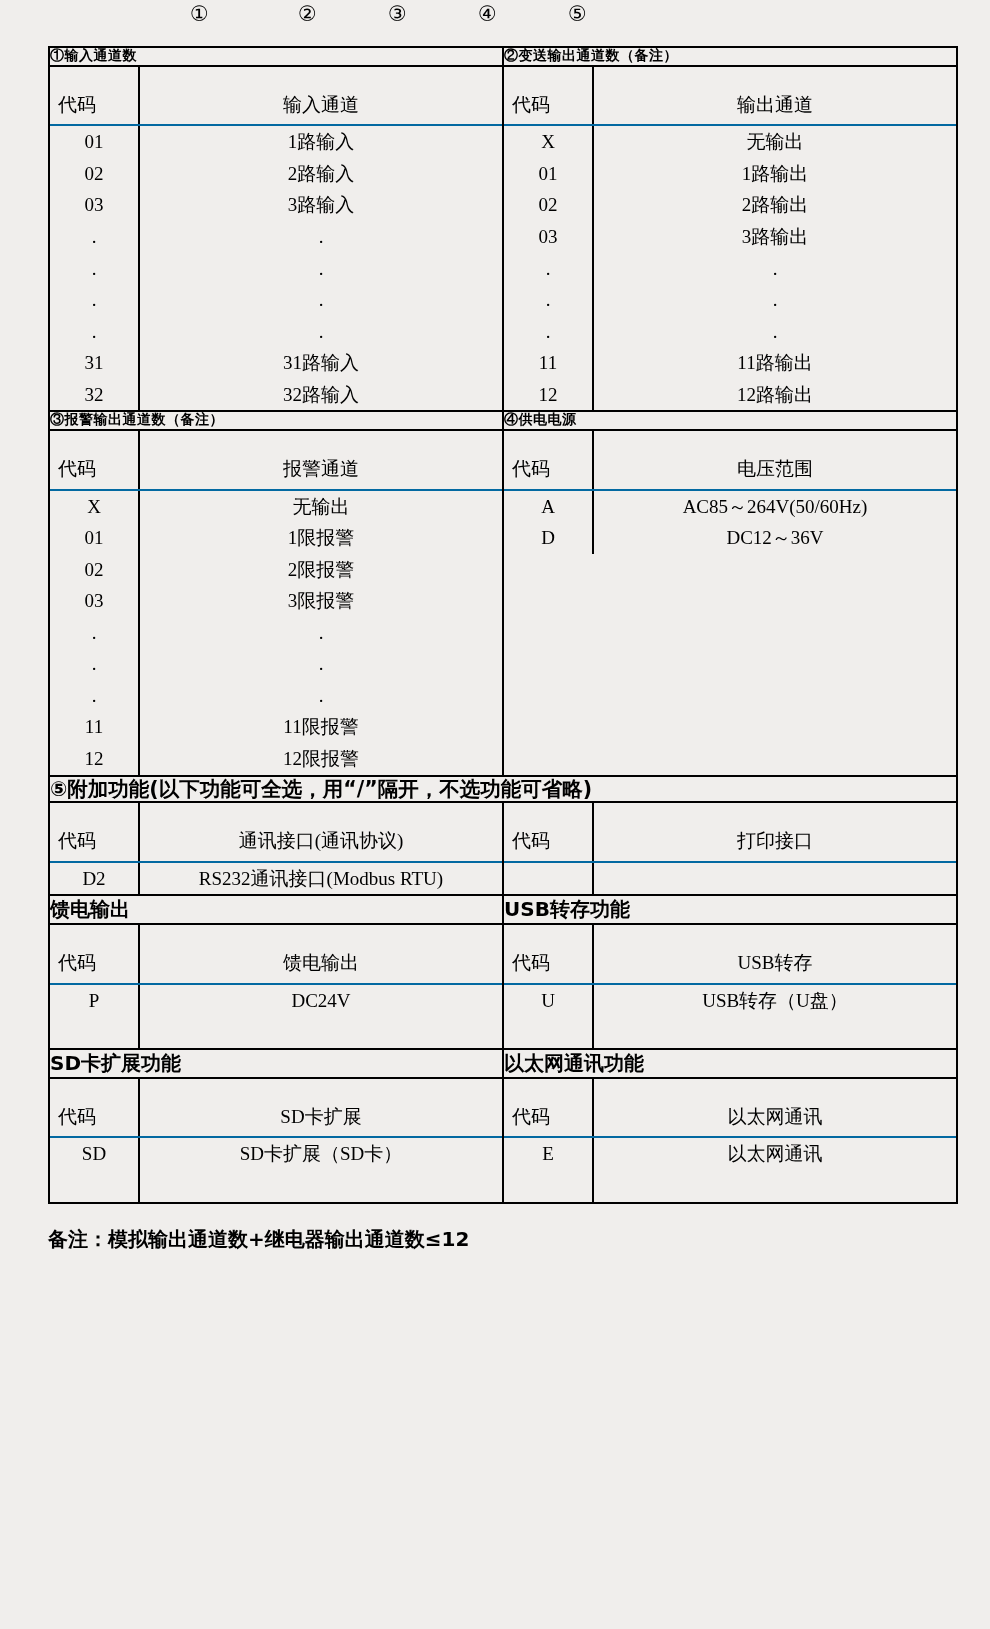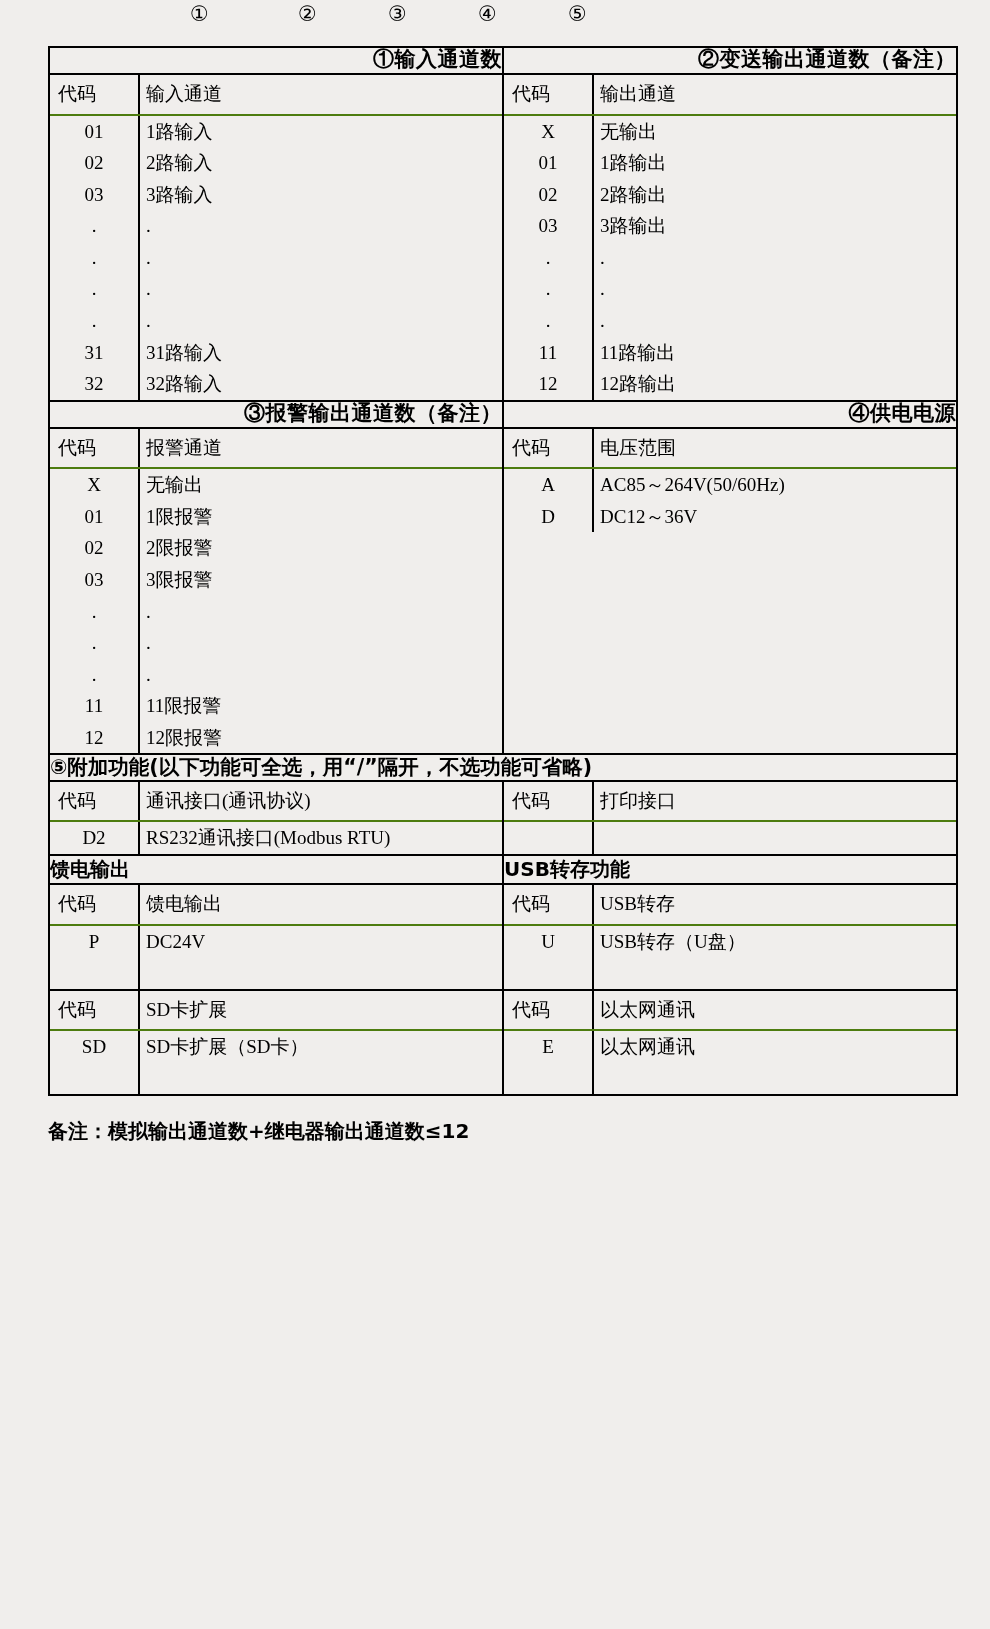--- a/index.html
+++ b/index.html
@@ -39,56 +39,56 @@
   }
   table.main td{
     border:2px solid #000;
     vertical-align:top;
     padding:0;
   }
 
   .secthead{
     font-family:Liberation Mono, monospace;
     font-weight:bold;
-    font-size:21px;
+    font-size:14px;
     padding:8px 10px 9px 10px;
     line-height:1.2;
     letter-spacing:0.5px;
-    text-align:right;
   }
 
   
   table.inner{
     border-collapse:collapse;
     width:100%;
     table-layout:fixed;
   }
   table.inner td{
     border:none;
     padding:2px 6px;
     font-size:19px;
     line-height:1.45;
     vertical-align:top;
     font-family:"Liberation Serif","DejaVu Serif",serif;
   }
   table.inner tr.hdr td{
-    padding-top:5px;
+    padding-top:24px;
     padding-bottom:6px;
-    border-bottom:2px solid #4d7c0f;
+    border-bottom:2px solid #0369a1;
   }
   td.codecol{
     width:74px;
     text-align:center;
     border-right:2px solid #000 !important;
     white-space:nowrap;
   }
   td.codecol.hdrcell{ text-align:left; padding-left:8px;}
   td.valcol{
     padding-left:10px;
     white-space:nowrap;
+    text-align:center;
   }
   .dot{ letter-spacing:0; }
 
   .blockpad{ padding-bottom:6px; }
 
   
   .s5head{
     font-family:"DejaVu Sans","Liberation Sans",sans-serif;
     font-weight:bold;
     font-size:20.5px;
@@ -378,20 +378,24 @@
           <tr>
                   <td class="codecol blockpad">&nbsp;</td>
                   <td class="valcol blockpad">&nbsp;</td>
                 </tr>
         </tbody>
             </table>
       </td>
     </tr>
 
     <tr>
+      <td colspan="2" class="subhead">SD卡扩展功能</td>
+      <td colspan="2" class="subhead">以太网通讯功能</td>
+    </tr>
+    <tr>
       <td colspan="2">
         <table class="inner">
           <tbody>
                 <tr class="hdr">
             <td class="codecol hdrcell">代码</td>
             <td class="valcol">SD卡扩展</td>
           </tr>
           <tr>
                   <td class="codecol">SD</td>
                   <td class="valcol">SD卡扩展（SD卡）</td>

